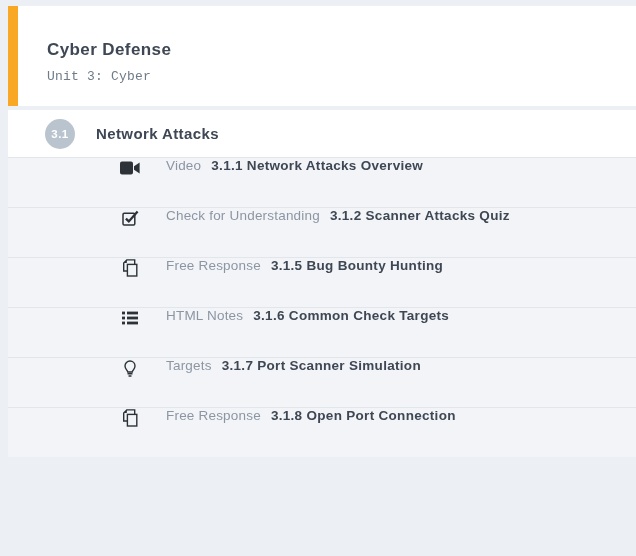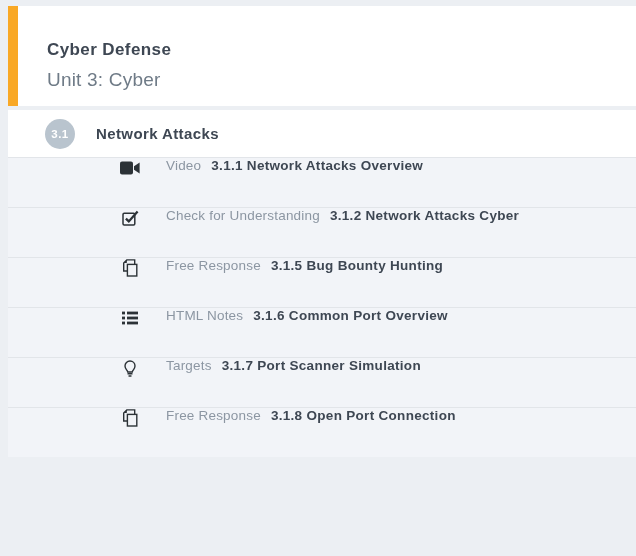--- a/index.html
+++ b/index.html
@@ -12,22 +12,23 @@
   .unit-header {
     margin-left: 8px; height: 100px; background: #ffffff;
     border-left: 10px solid var(--accent, #f9a825);
     padding: 34px 0 12px 29px;
   }
   .unit-title {
     font-size: 17px; font-weight: bold; color: var(--text_dark, #3e4753);
     letter-spacing: 0.4px;
   }
   .unit-subtitle {
-    margin-top: 9px; font-size: 19px; color: var(--text_gray, #6f7b87);
+    margin-top: 9px; font-size: 13px; color: var(--text_gray, #6f7b87);
     letter-spacing: 0.2px;
+    font-family: Liberation Mono, monospace;
   }
   .gap { height: 4px; }
   .section { margin-left: 8px; }
   .section-header {
     height: 47px; background: #ffffff;
     display: flex; align-items: center; cursor: pointer;
   }
   .badge {
     width: 30px; height: 30px; border-radius: 50%;
     margin-left: 37px; background: var(--badge_bg, #b9c4ce);
@@ -116,39 +117,39 @@
       <span class="item-type">Video</span>
       <span class="item-title">3.1.1 Network Attacks Overview</span>
     </div>
     <div class="lesson-row">
       <span class="icon-box">
           <svg class="glyph" width="17" height="16">
             <use href="#sym-check-square"></use>
           </svg>
         </span>
       <span class="item-type">Check for Understanding</span>
-      <span class="item-title">3.1.2 Network Attacks Cyber</span>
+      <span class="item-title">3.1.2 Scanner Attacks Quiz</span>
     </div>
     <div class="lesson-row">
       <span class="icon-box">
           <svg class="glyph" width="17" height="18">
             <use href="#sym-copy"></use>
           </svg>
         </span>
       <span class="item-type">Free Response</span>
       <span class="item-title">3.1.5 Bug Bounty Hunting</span>
     </div>
     <div class="lesson-row">
       <span class="icon-box">
           <svg class="glyph" width="16" height="14">
             <use href="#sym-list"></use>
           </svg>
         </span>
       <span class="item-type">HTML Notes</span>
-      <span class="item-title">3.1.6 Common Port Overview</span>
+      <span class="item-title">3.1.6 Common Check Targets</span>
     </div>
     <div class="lesson-row">
       <span class="icon-box">
           <svg class="glyph" width="12" height="17">
             <use href="#sym-lightbulb"></use>
           </svg>
         </span>
       <span class="item-type">Targets</span>
       <span class="item-title">3.1.7 Port Scanner Simulation</span>
     </div>

